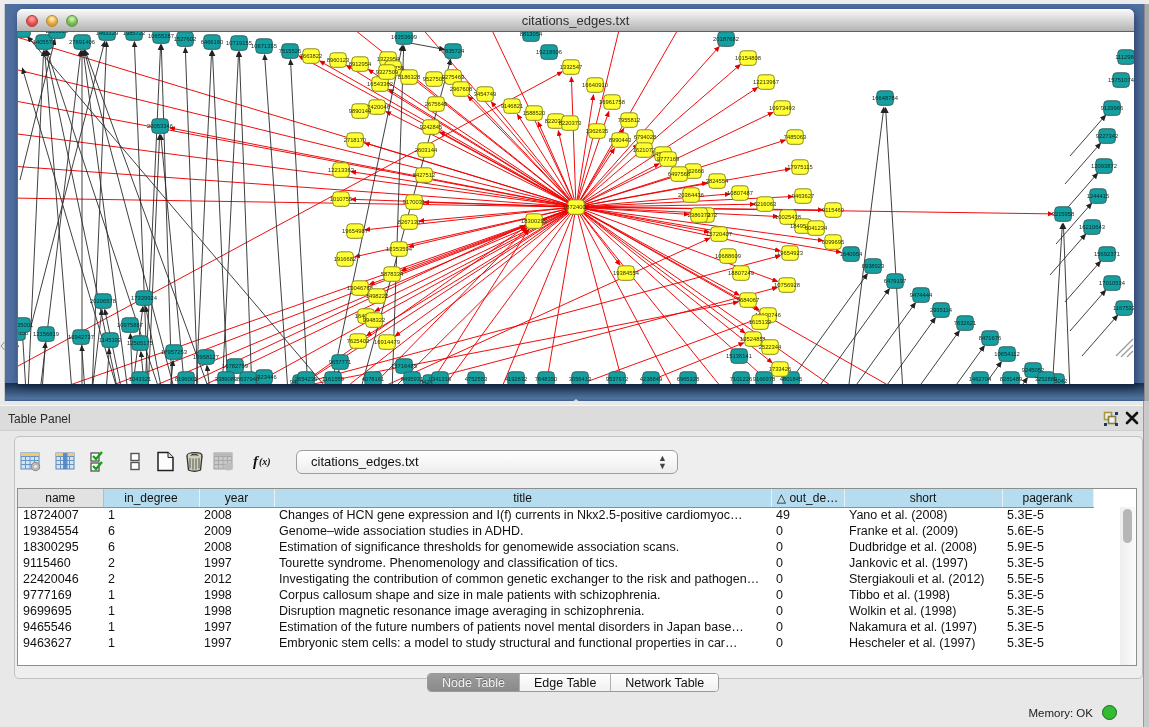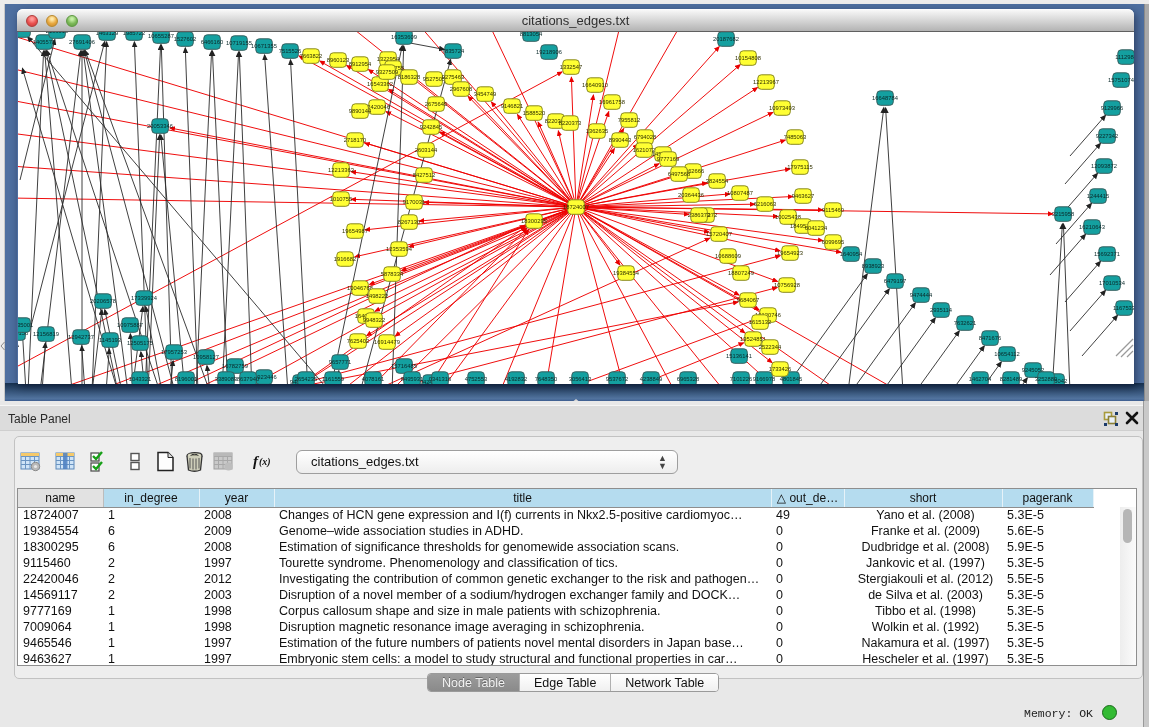--- a/index.html
+++ b/index.html
@@ -23,29 +23,29 @@
 .tphead .lbl { position:absolute; left:8px; top:6px; font-size:12px; color:#2a2a2a; }
 .tpbox { position:absolute; left:14px; top:35px; width:1129px; height:243px; background:#eeeeee; border:1px solid #c2c2c2; border-radius:5px; }
 .toolbar { position:absolute; left:0px; top:14px; height:24px; }
 .combo { position:absolute; left:281px; top:13px; width:382px; height:24px; background:linear-gradient(#ffffff,#ededed); border:1px solid #9e9e9e; border-radius:6px; font-size:13px; color:#111; line-height:22px; padding-left:14px; }
 .combo .arr { position:absolute; right:10px; top:3px; font-size:9px; color:#444; line-height:8px; }
 .dtable { position:absolute; left:2px; top:51px; width:1120px; height:178px; background:#ffffff; border:1px solid #8e8e8e; overflow:hidden; }
 table.t { border-collapse:collapse; font-size:12.5px; color:#111; table-layout:fixed; width:1075px; }
 table.t th { height:18px; font-weight:normal; background:#b5dcef; border-right:1px solid #e6f2f8; border-bottom:1px solid #8e8e8e; text-align:center; font-size:12px; padding:0; overflow:hidden; white-space:nowrap; }
 table.t th.g { background:#e2e2e2; border-right:1px solid #bcbcbc; }
 table.t td { height:16px; padding:0 0 0 5px; overflow:hidden; white-space:nowrap; }
-td.c6 { text-align:center; padding:0; }
+td.c6 { padding:0; }
 .vsb { position:absolute; right:0px; top:18px; width:16px; height:159px; background:linear-gradient(90deg,#ededed,#fbfbfb); }
 .vsb .th { position:absolute; left:3px; top:2px; width:9px; height:34px; background:#b6b6b6; border-radius:5px; }
 
 .seg { position:absolute; left:427px; top:272px; height:19px; display:flex; border:1px solid #9a9a9a; border-radius:4px; overflow:hidden; background:#ffffff; }
 .seg div { padding:0 14px; font-size:12.5px; line-height:18px; color:#111; border-right:1px solid #b0b0b0; background:linear-gradient(#ffffff,#f0f0f0); }
 .seg div:last-child { border-right:none; }
 .seg div.sel { background:linear-gradient(#9c9c9c,#8a8a8a); color:#f2f2f2; text-shadow:0 -1px 0 #666; }
-.mem { position:absolute; right:56px; top:306px; font-size:11.5px; color:#222;font-family:Liberation Mono, monospace; }
+.mem { position:absolute; right:56px; top:306px; font-size:11.5px; color:#222; }
 .memdot { position:absolute; right:32px; top:304px; width:15px; height:15px; border-radius:50%; background:#33bb33; border:1.5px solid #1a6a1a; }
 .rightedge { position:absolute; right:0; top:0; width:6px; height:326px; background:#c9c9c9; border-left:1px solid #9a9a9a; }
 
 .ic { position:absolute; top:0; width:21px; height:21px; }
 </style></head>
 <body>
 <div class="desktop">
   <div class="topgray"></div>
   <div class="botband"></div>
   <div class="win">
@@ -691,44 +691,35 @@
 <tr>
               <td class="c1">22420046</td>
               <td class="c2">2</td>
               <td class="c3">2012</td>
               <td class="c4">Investigating the contribution of common genetic exchanger to the risk and pathogen…</td>
               <td class="c5">0</td>
               <td class="c6">Stergiakouli et al. (2012)</td>
               <td class="c7">5.5E-5</td>
             </tr>
 <tr>
-              <td class="c1">14569117</td>
-              <td class="c2">2</td>
-              <td class="c3">2003</td>
-              <td class="c4">Disruption of a novel member of a sodium/hydrogen exchanger family and DOCK…</td>
-              <td class="c5">0</td>
-              <td class="c6">de Silva et al. (2003)</td>
-              <td class="c7">5.3E-5</td>
-            </tr>
-<tr>
               <td class="c1">9777169</td>
               <td class="c2">1</td>
               <td class="c3">1998</td>
               <td class="c4">Corpus callosum shape and size in male patients with schizophrenia.</td>
               <td class="c5">0</td>
               <td class="c6">Tibbo et al. (1998)</td>
               <td class="c7">5.3E-5</td>
             </tr>
 <tr>
-              <td class="c1">7009064</td>
+              <td class="c1">9699695</td>
               <td class="c2">1</td>
               <td class="c3">1998</td>
               <td class="c4">Disruption magnetic resonance image averaging in schizophrenia.</td>
               <td class="c5">0</td>
-              <td class="c6">Wolkin et al. (1992)</td>
+              <td class="c6">Wolkin et al. (1998)</td>
               <td class="c7">5.3E-5</td>
             </tr>
 <tr>
               <td class="c1">9465546</td>
               <td class="c2">1</td>
               <td class="c3">1997</td>
               <td class="c4">Estimation of the future numbers of patients novel mental disorders in Japan base…</td>
               <td class="c5">0</td>
               <td class="c6">Nakamura et al. (1997)</td>
               <td class="c7">5.3E-5</td>

